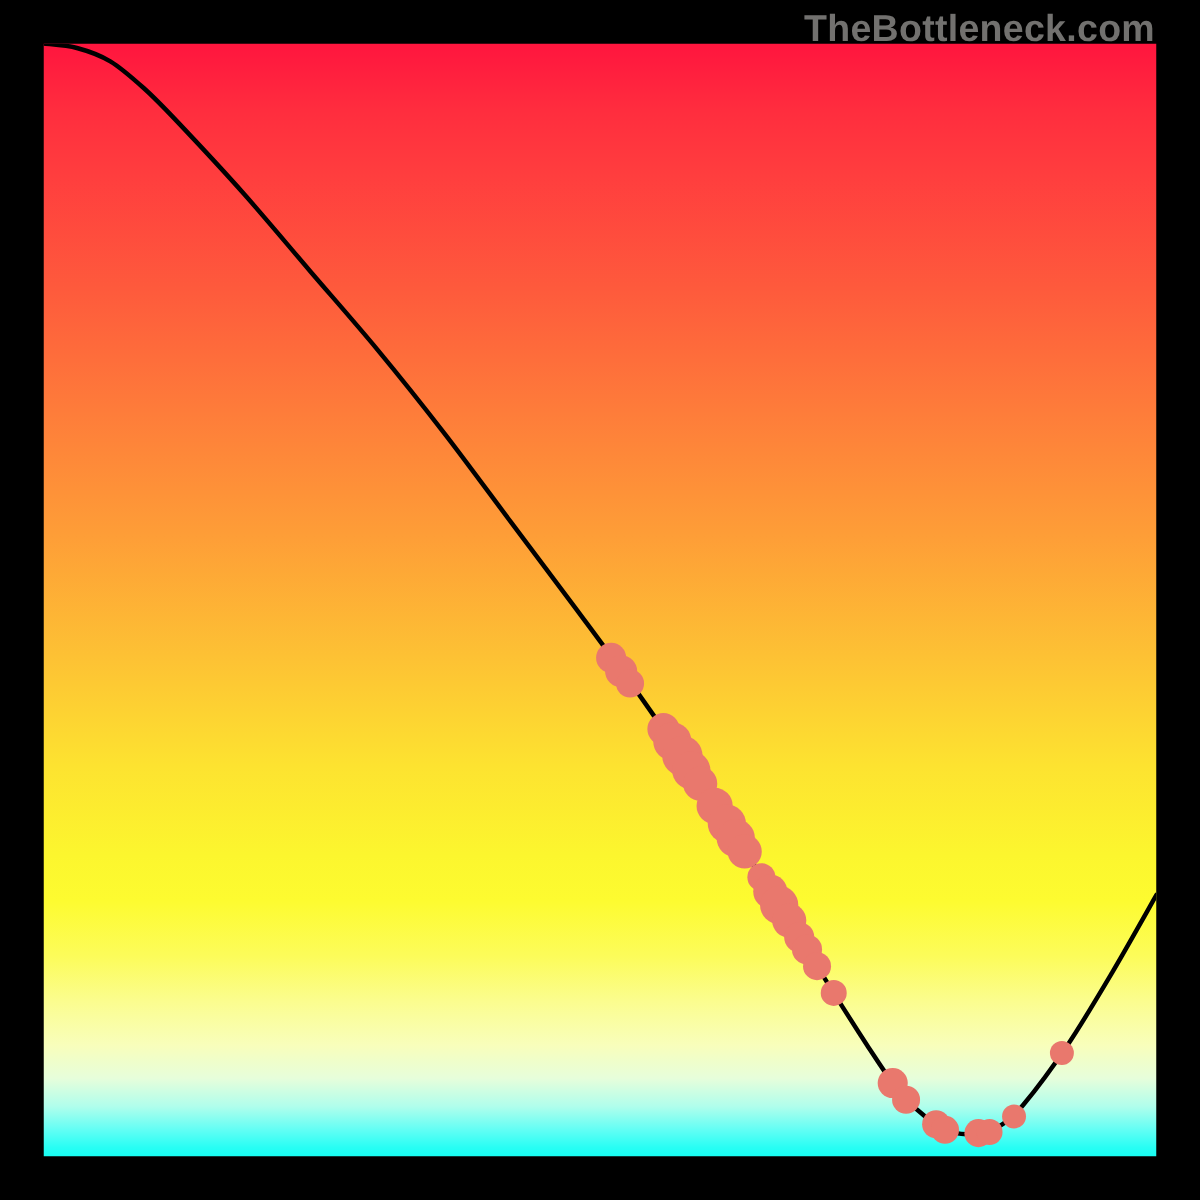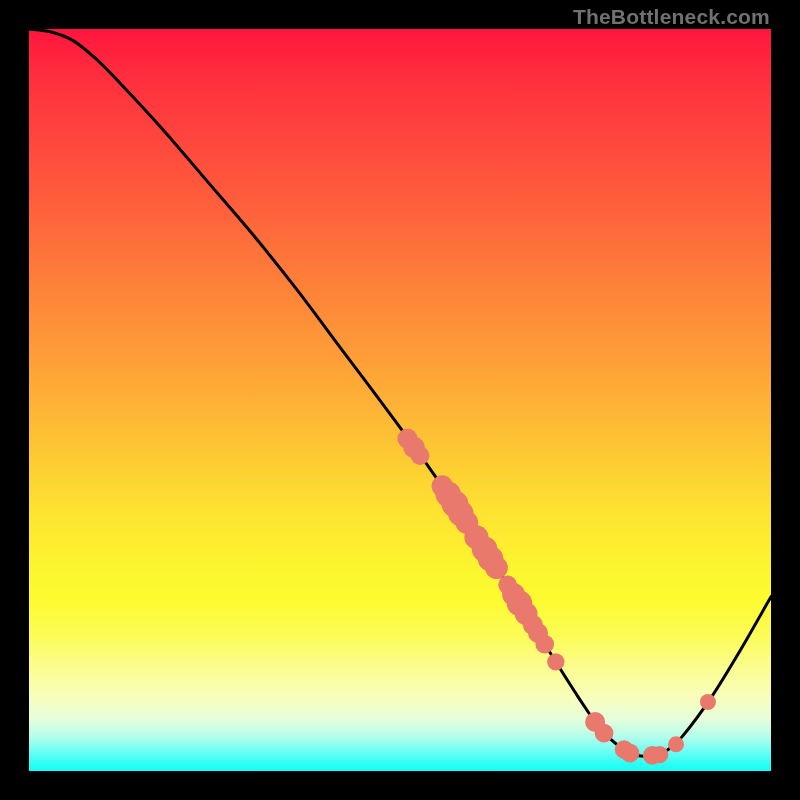--- a/index.html
+++ b/index.html
@@ -52,21 +52,21 @@
     position: absolute;
     inset: 0;
     width: 742px;
     height: 742px;
   }
   .watermark {
     position: absolute;
     top: 5px;
     right: 30px;
     font-family: Arial, Helvetica, sans-serif;
-    font-size: 21px;
+    font-size: 25px;
     font-weight: 600;
     color: #72716f;
     letter-spacing: 0.2px;
   }
 </style>
 </head>
 <body>
 
 <div class="stage">
   <div class="plot">

